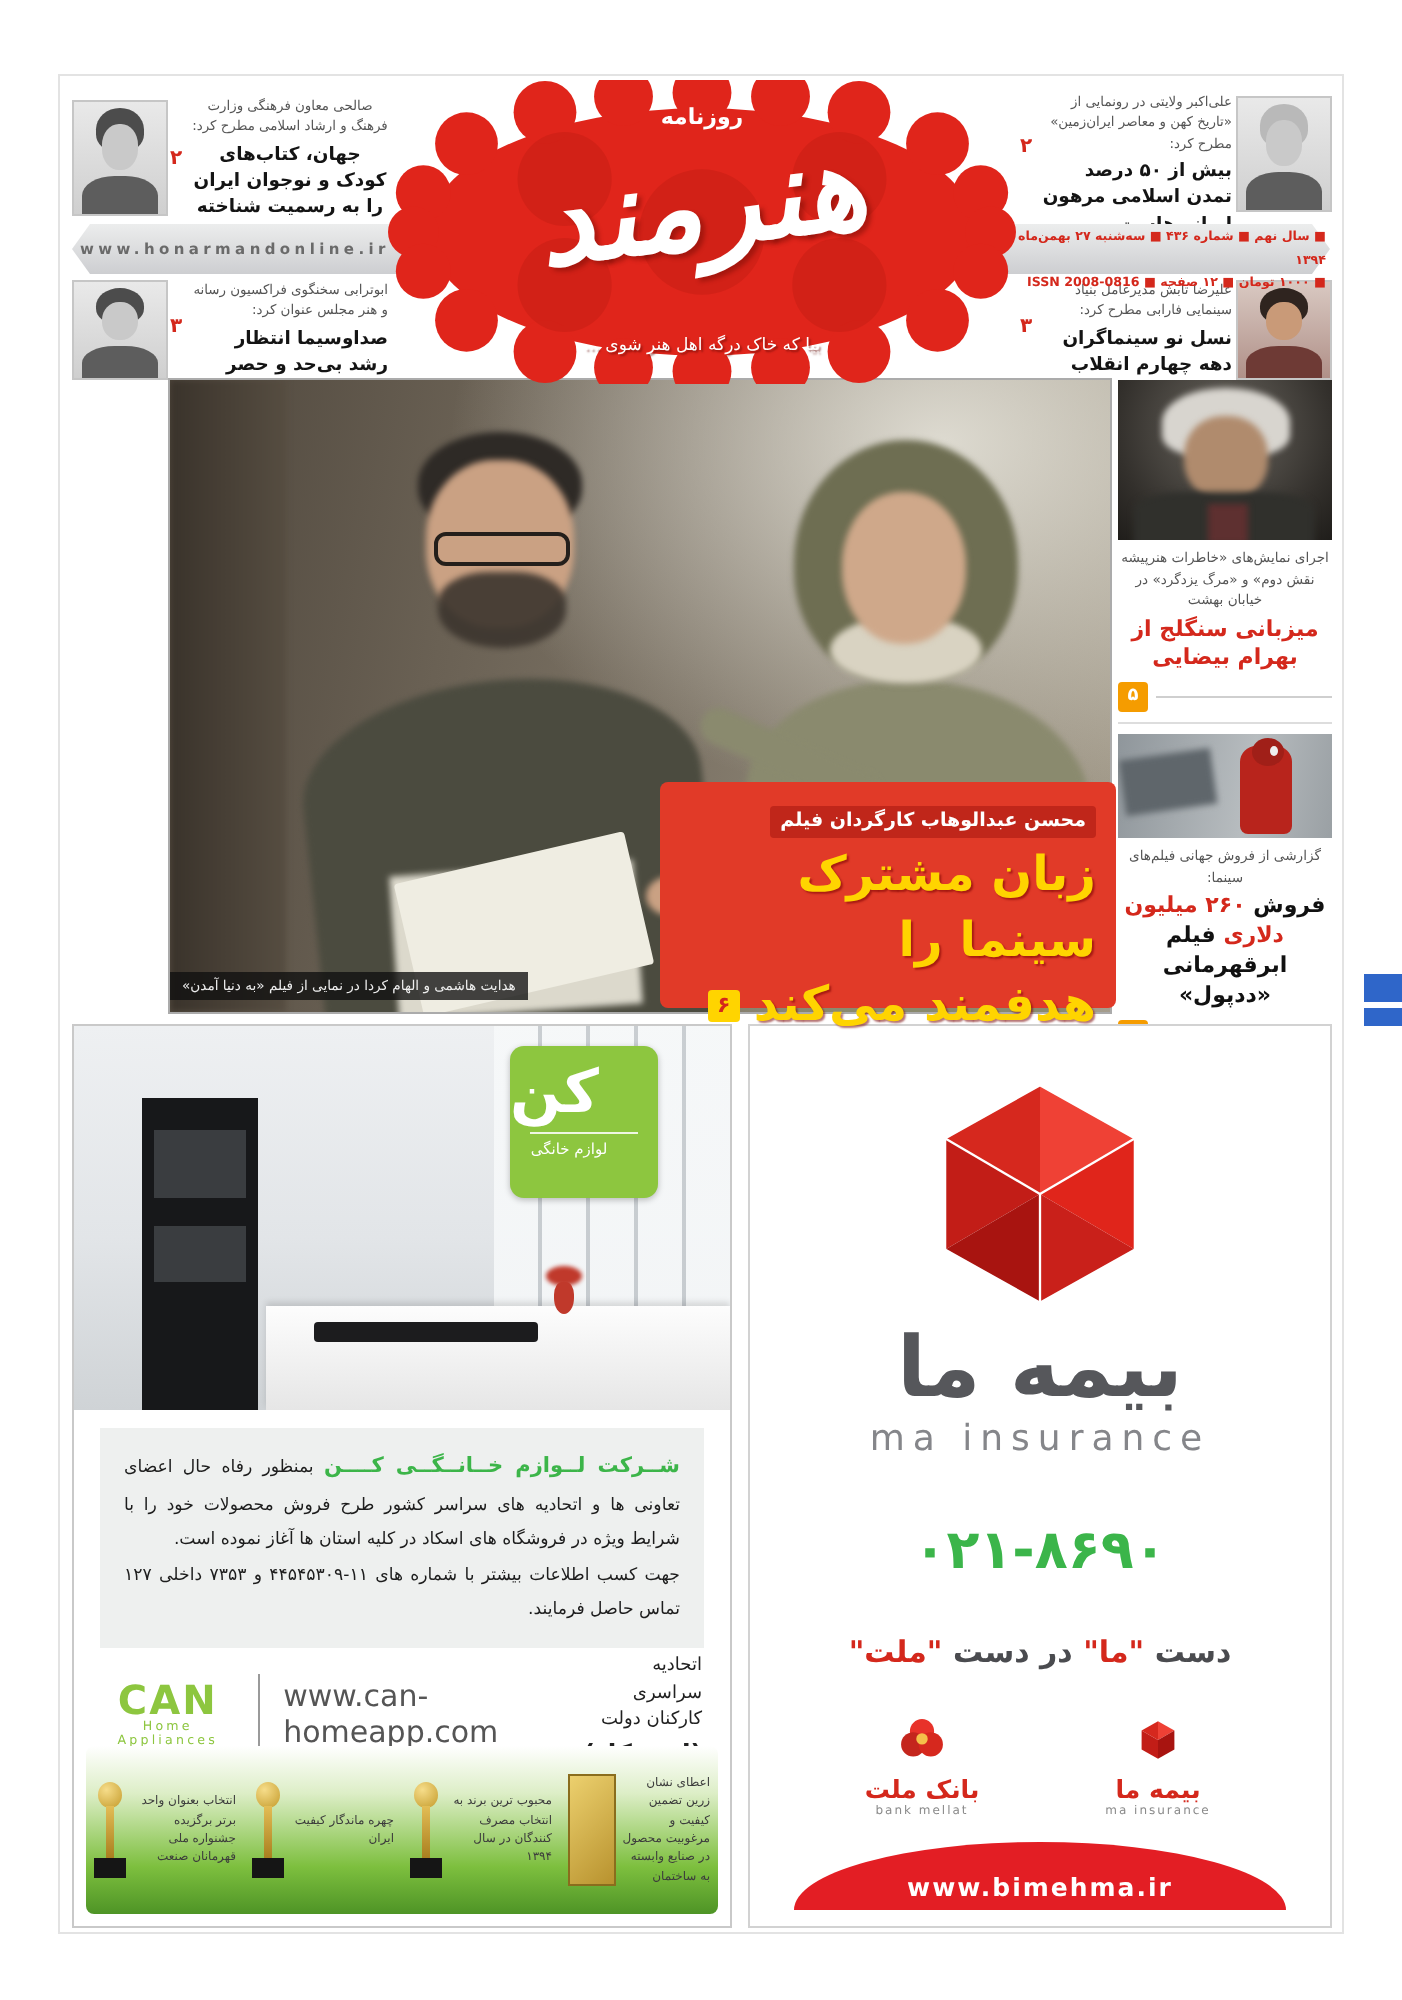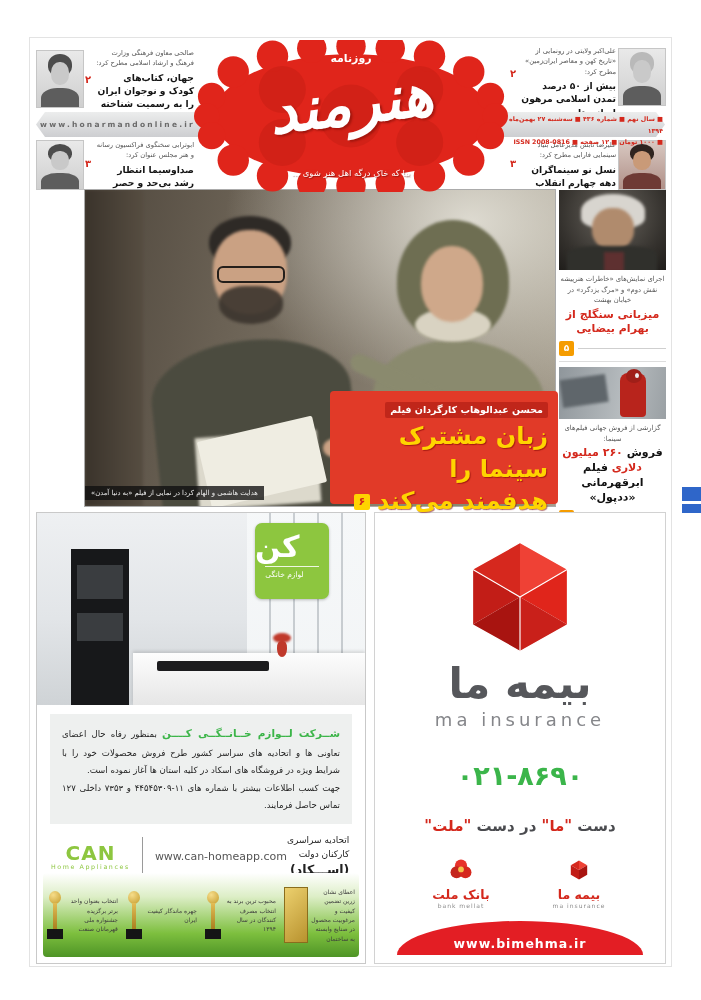--- a/index.html
+++ b/index.html
@@ -97,21 +97,21 @@
   .kt-logo .fa-big{font-size:30px;font-weight:bold;margin-top:6px;}
   .kt-logo .fa-sub{font-size:7.5px;border-top:1px solid rgba(255,255,255,.85);width:72%;margin:2px auto 0;padding-top:3px;}
   .ad-text{margin:9px 13px 0;background:#eef0ef;padding:9px 12px;direction:rtl;text-align:justify;
     font-size:8.6px;color:#1d1d1d;line-height:2.05;}
   .ad-text .green-title{color:#3cb549;font-weight:bold;font-size:10.5px;}
   .logo-row{display:flex;align-items:center;margin:7px 14px 0;height:52px;}
   .can-brand{text-align:center;}
   .can-word{font-size:20px;font-weight:bold;color:#8dc63f;letter-spacing:1px;line-height:1;}
   .can-sub{font-size:6.3px;color:#8dc63f;letter-spacing:1.6px;}
   .vdiv{width:1px;height:40px;background:#9a9a9a;margin:0 12px;}
-  .can-url{font-size:11px;color:#555;}
+  .can-url{font-size:15px;color:#555;}
   .union{margin-right:auto;direction:rtl;text-align:right;color:#222;line-height:1.5;}
   .union .u1,.union .u2{font-size:9px;font-weight:normal;}
   .union .u3{font-size:12.5px;font-weight:bold;}
   .award-band{position:absolute;left:6px;right:6px;bottom:6px;height:84px;border-radius:4px;direction:rtl;
     background:linear-gradient(#ffffff 0%,#ddeec7 28%,#7dbf3e 72%,#4e9426 100%);display:flex;align-items:center;}
   .award{flex:1;display:flex;align-items:center;gap:3px;padding:2px 4px;}
   .award .cap{font-size:6px;color:#3c3c3c;text-align:right;line-height:1.55;flex:1;}
   .cup{position:relative;width:16px;height:48px;flex:none;}
   .cup em{position:absolute;top:0;left:2px;width:12px;height:13px;border-radius:50%;
     background:radial-gradient(circle at 35% 30%,#f6dd8a,#c49a2a);}
@@ -149,21 +149,21 @@
     <div>■ ۱۰۰۰ تومان   ■ ۱۲ صفحه   ■ ISSN 2008-0816</div>
   </div>
 
   <div class="abs hd-item" style="left:36px;top:46px;">
     <div class="mini-photo" style="left:0;top:4px;">
       <span class="mp-body"></span>
       <span class="mp-hair"></span>
       <span class="mp-face"></span>
     </div>
     <div class="hd-num" style="left:49px;top:28px;">۲</div>
-    <div class="hd-text" style="right:0;top:2px;width:98px;text-align:right;">
+    <div class="hd-text" style="right:0;top:2px;width:98px;text-align:center;">
       <div class="hd-kicker">صالحی معاون فرهنگی وزارت فرهنگ و ارشاد اسلامی مطرح کرد:</div>
       <div class="hd-headline">جهان، کتاب‌های کودک و نوجوان ایران را به رسمیت شناخته است</div>
     </div>
   </div>
 
   <div class="abs hd-item" style="left:36px;top:140px;">
     <div class="mini-photo" style="left:0;top:0;height:48px;">
       <span class="mp-body"></span>
       <span class="mp-hair"></span>
       <span class="mp-face"></span>

